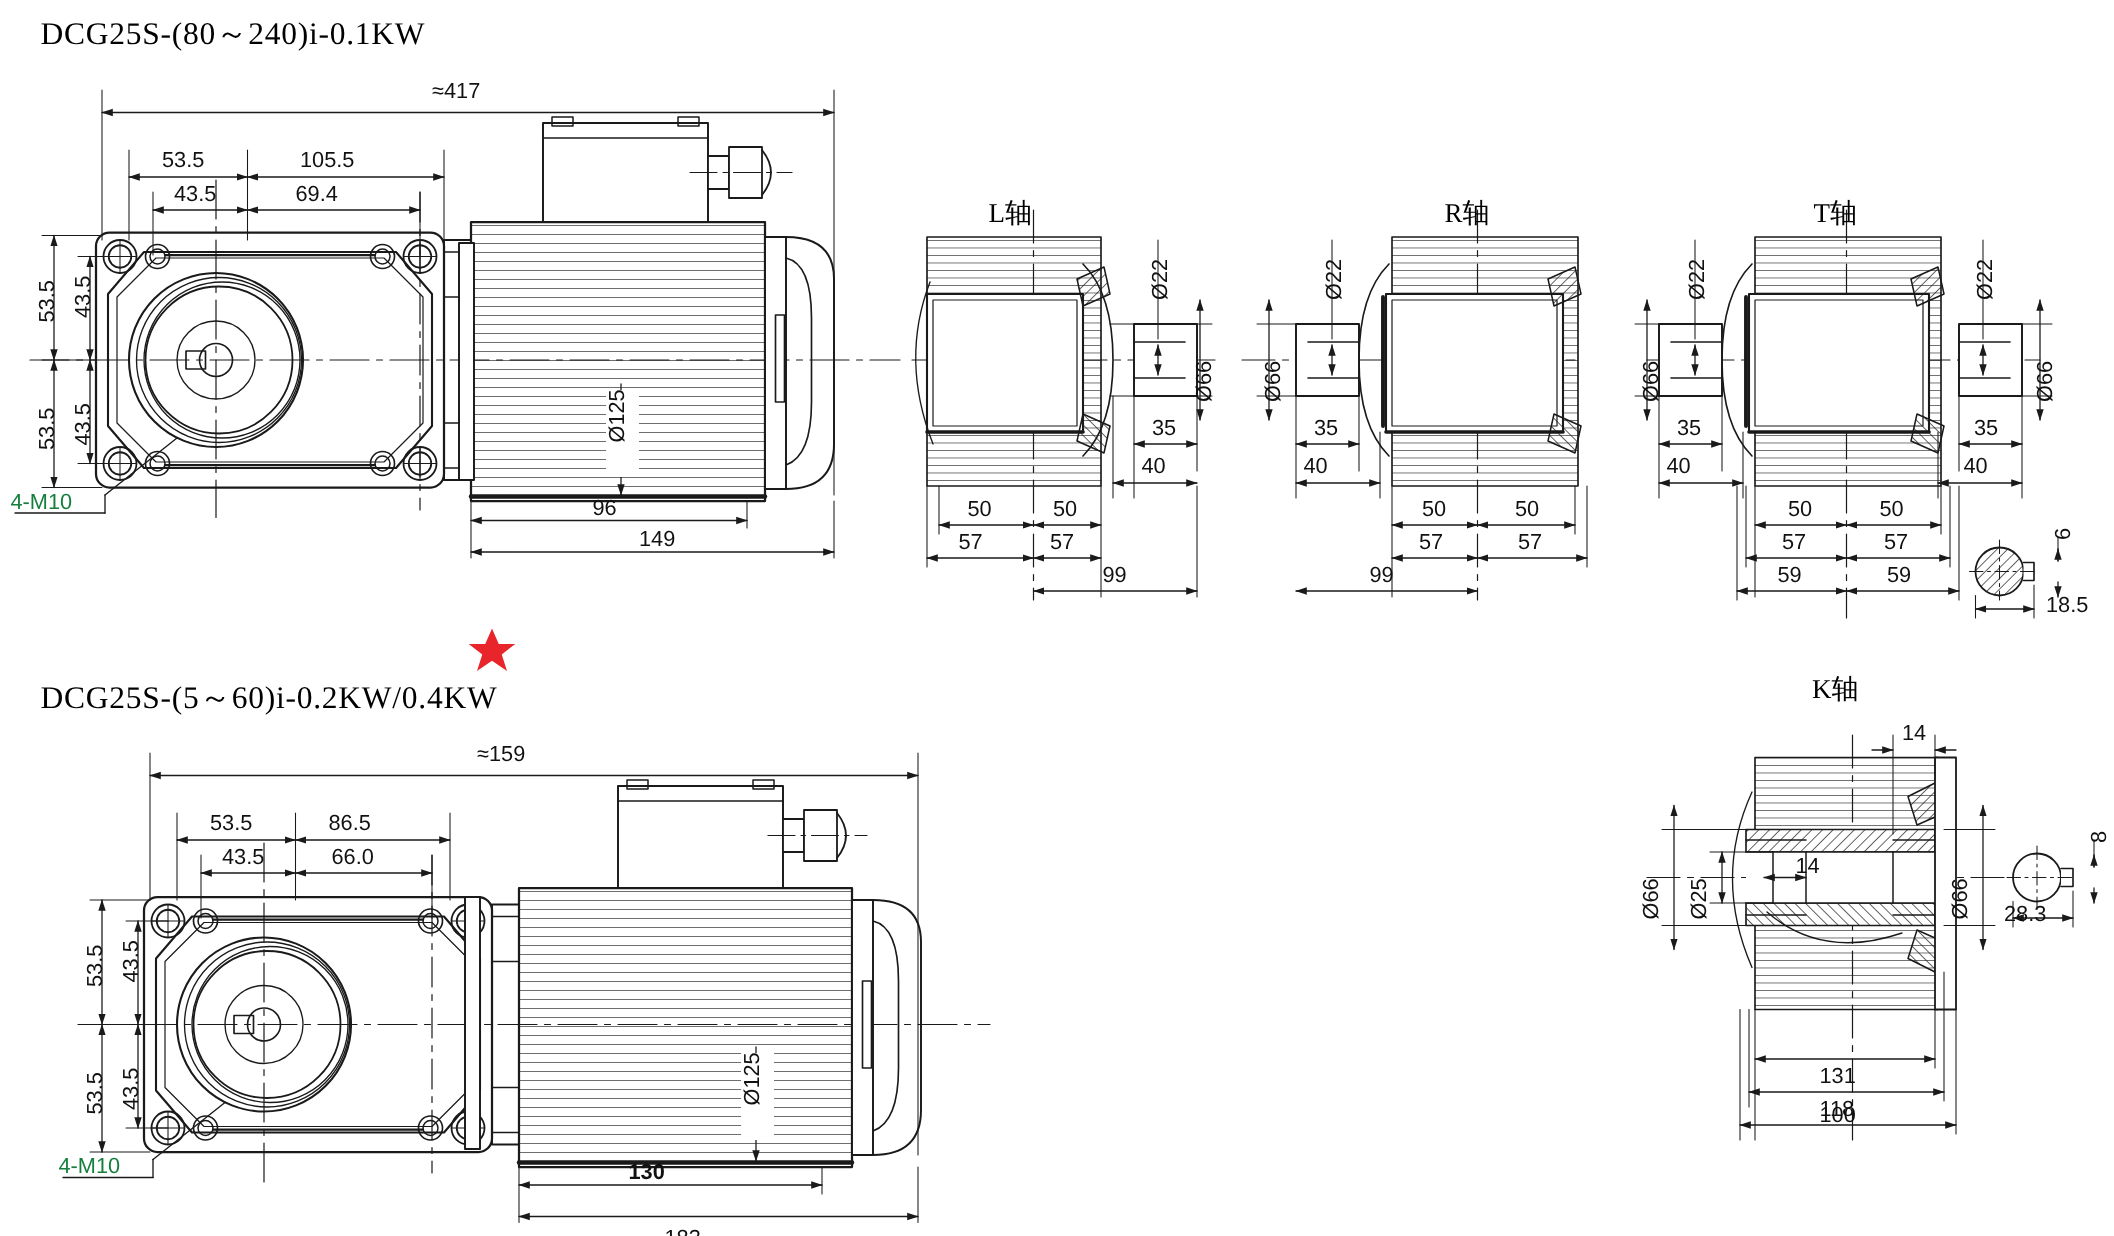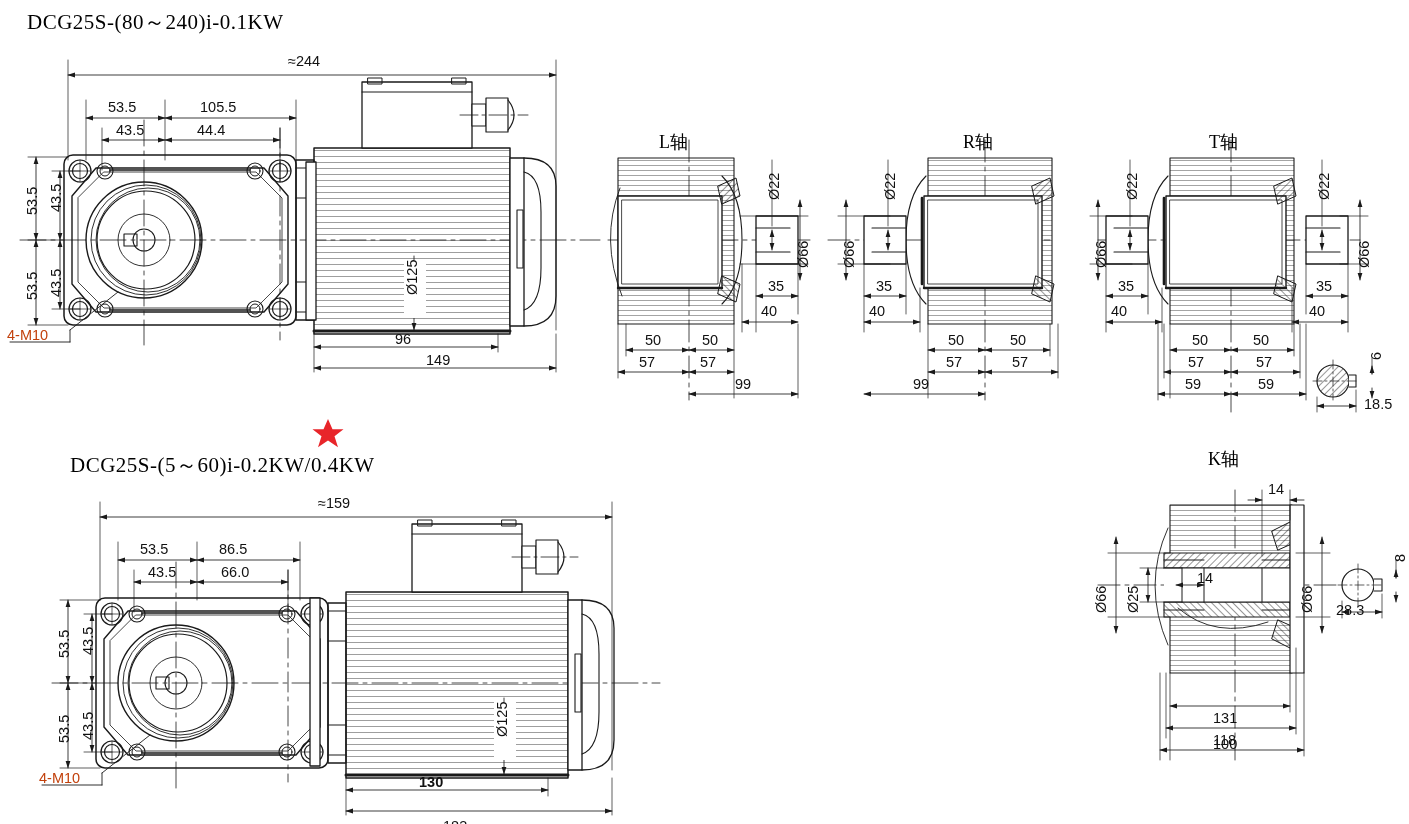--- a/index.html
+++ b/index.html
@@ -9,21 +9,21 @@
   .stage{position:absolute;left:0;top:0;width:1214px;height:824px;}
   svg{position:absolute;left:0;top:0;width:1409px;height:824px;overflow:visible;}
   .ttl{position:absolute;font-family:"Liberation Serif",serif;font-size:21px;
        letter-spacing:.5px;color:#000;white-space:nowrap;}
   .dim{position:absolute;font-family:"Liberation Sans",sans-serif;font-size:14.5px;
        color:#111;white-space:nowrap;}
   .dim.v{transform-origin:0 0;}
   .shaftlbl{position:absolute;font-family:"Liberation Serif",serif;font-size:18px;
             color:#000;white-space:nowrap;}
   .note{position:absolute;font-family:"Liberation Sans",sans-serif;font-size:14.5px;
-        color:#c2410c;white-space:nowrap;}
+        color:#15803d;white-space:nowrap;}
 </style>
 </head>
 <body>
 
 <div class="stage">
 
 <svg viewBox="0 0 1409 824">
   <defs>
     <marker id="ah" markerWidth="9" markerHeight="7" refX="8.5" refY="3.5" orient="auto">
       <polygon points="0,0.6 9,3.5 0,6.4" fill="#1a1a1a"></polygon>
@@ -515,27 +515,27 @@
   </g>
 
   <g transform="translate(328,434) scale(1.25)">
     <polygon points="0,-12 3.6,-3.8 12.4,-3.8 5.2,1.8 8,10.6 0,5.2 -8,10.6 -5.2,1.8 -12.4,-3.8 -3.6,-3.8" fill="#e8252a"></polygon>
   </g>
 </svg>
 
 <div>
 
   <div class="ttl" style="left:27px;top:8px;">DCG25S-(80～240)i-0.1KW</div>
-  <div class="ttl" style="left:27px;top:451px;margin-left:43px;">DCG25S-(5～60)i-0.2KW/0.4KW</div>
-
-  <div class="dim" style="left:288px;top:53px;">≈244</div>
+  <div class="ttl" style="left:27px;top:451px;">DCG25S-(5～60)i-0.2KW/0.4KW</div>
+
+  <div class="dim" style="left:288px;top:53px;">≈417</div>
   <div class="dim" style="left:108px;top:99px;">53.5</div>
   <div class="dim" style="left:200px;top:99px;">105.5</div>
   <div class="dim" style="left:116px;top:122px;">43.5</div>
-  <div class="dim" style="left:197px;top:122px;">44.4</div>
+  <div class="dim" style="left:197px;top:122px;">69.4</div>
 
   <div class="dim v" style="left:24px;top:215px;transform:rotate(-90deg);">53.5</div>
   <div class="dim v" style="left:48px;top:212px;transform:rotate(-90deg);">43.5</div>
   <div class="dim v" style="left:24px;top:300px;transform:rotate(-90deg);">53.5</div>
   <div class="dim v" style="left:48px;top:297px;transform:rotate(-90deg);">43.5</div>
 
   <div class="note" style="left:7px;top:327px;">4-M10</div>
 
   <div class="dim v" style="left:404px;top:295px;transform:rotate(-90deg);">Ø125</div>
   <div class="dim" style="left:395px;top:331px;">96</div>

